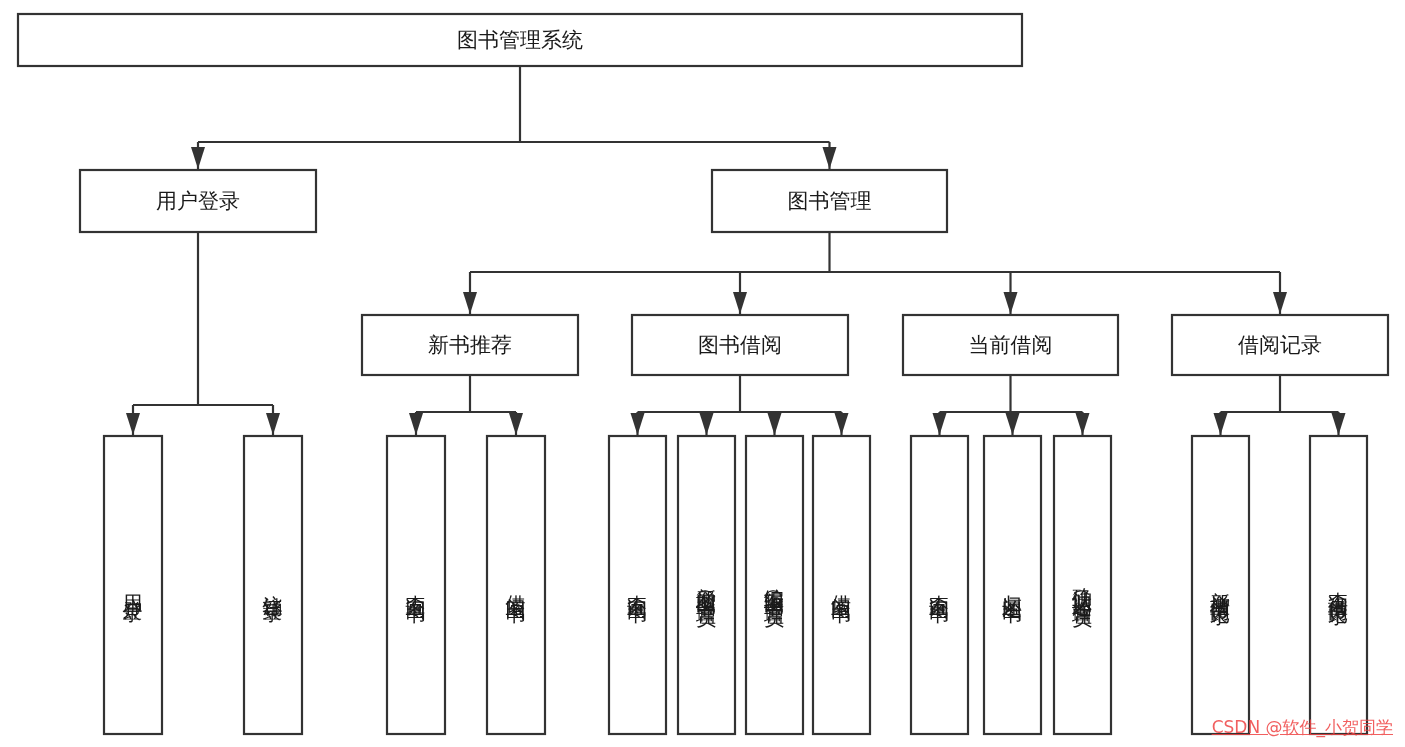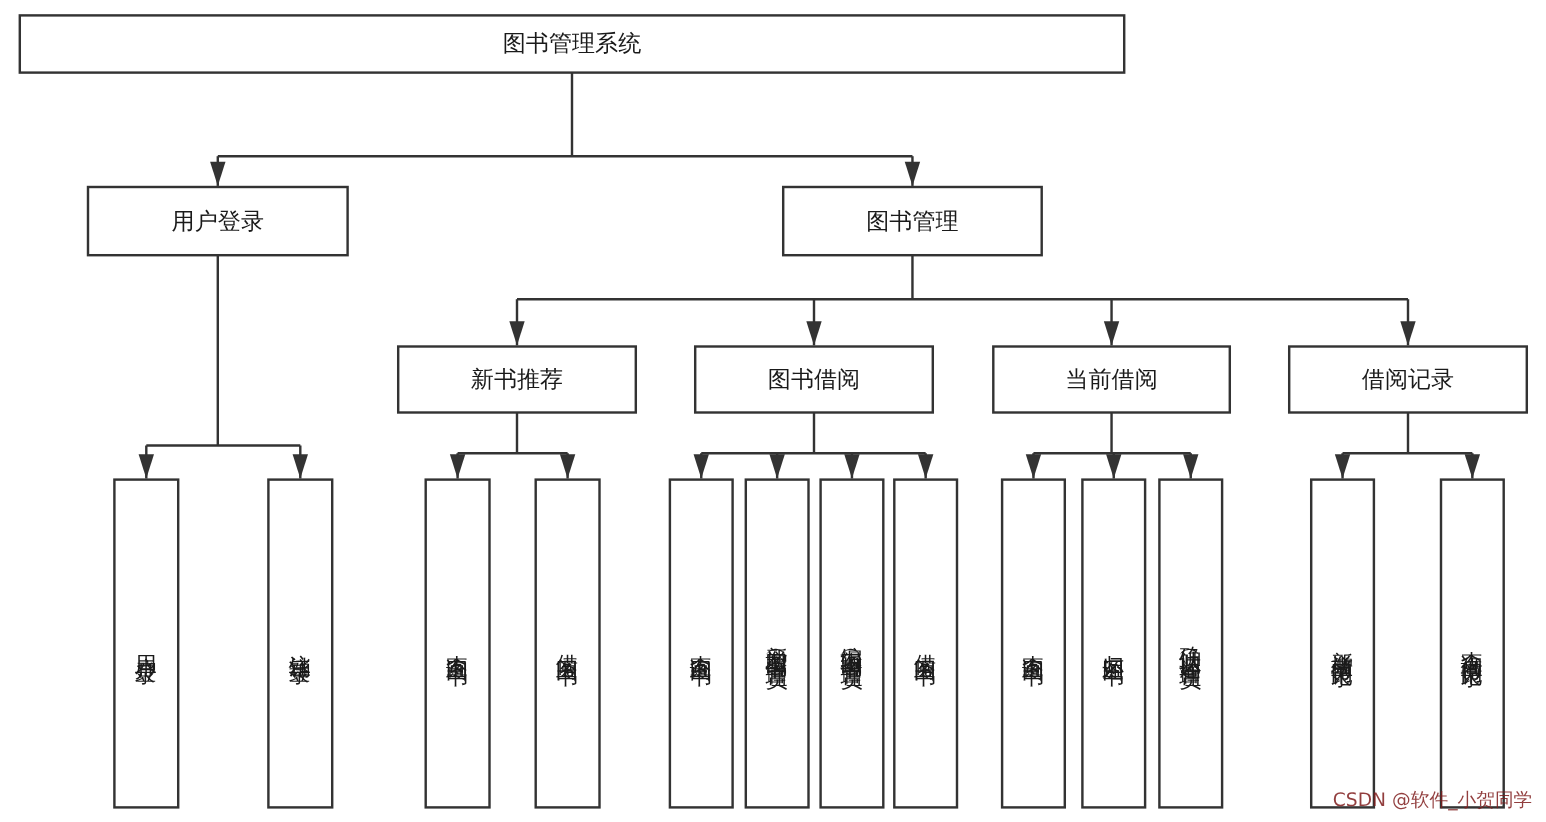--- a/index.html
+++ b/index.html
@@ -60,23 +60,24 @@
     white-space: nowrap;
     text-align: center;
     pointer-events: none;
   }
   .watermark {
     position: absolute;
     right: 12px;
     bottom: 8px;
     font-family: "DejaVu Sans", "Liberation Sans", sans-serif;
     font-size: 17px;
-    color: #7f1d1d;
+    color: #ef4444;
     white-space: nowrap;
     opacity: 0.85;
+    text-decoration: underline;
   }
 </style>
 </head>
 <body>
 
 <div id="diagram-root">
 
   <svg id="tree-svg" viewBox="0 0 1405 747">
     <g id="edges-layer">
         <line x1="520" y1="66" x2="520" y2="142" class="edge-line"></line>

